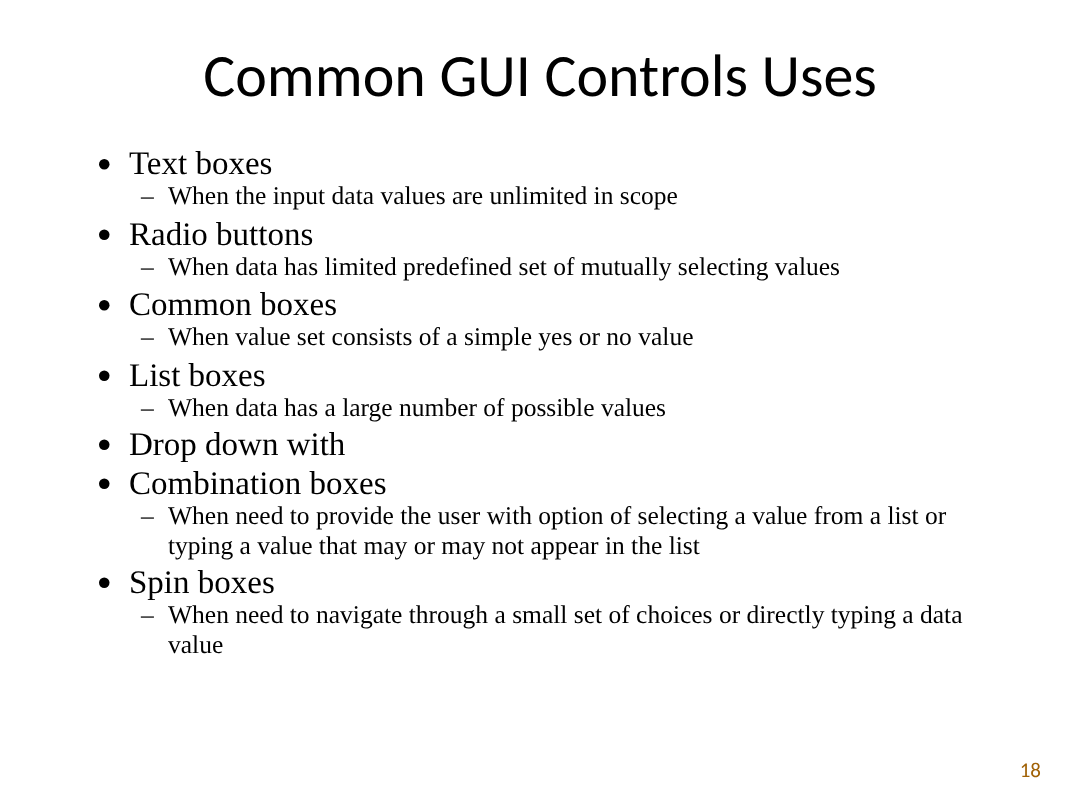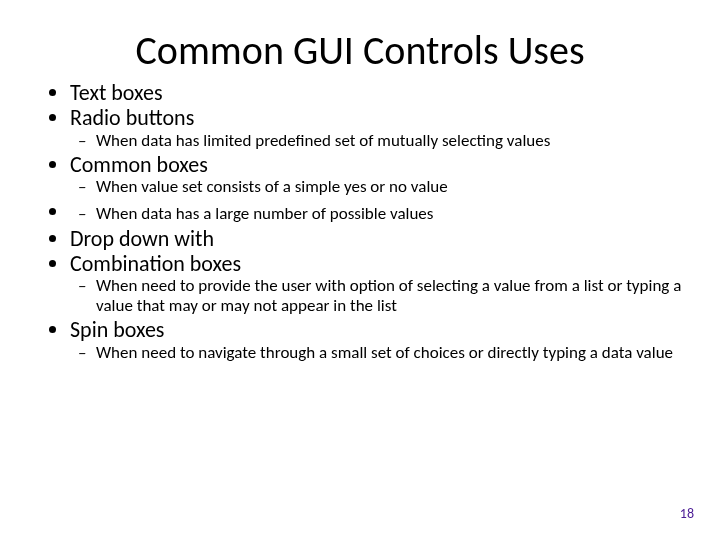--- a/index.html
+++ b/index.html
@@ -29,22 +29,23 @@
     letter-spacing: 0px;
   }
   .body {
     position: absolute;
     top: 80px;
     left: 42px;
     right: 26px;
   }
   ul.lvl1 {
     list-style: disc;
-    margin: 0;
+    margin: 16px;
     padding-left: 28px;
+    font-family: Liberation Serif, serif;
   }
   ul.lvl1 > li {
     font-size: 22px;
     line-height: 1.15;
     margin: 0;
     padding: 0;
   }
   ul.lvl2 {
     list-style: none;
     margin: 0 0 2px 0;
@@ -61,48 +62,52 @@
     content: "–";
     position: absolute;
     left: -18px;
     top: 0;
   }
   .pageno {
     position: absolute;
     right: 26px;
     bottom: 18px;
     font-size: 14px;
-    color: #4c1d95;
+    color: #a16207;
   }
 </style>
 </head>
 <body>
 
 <div class="slide">
 
   <div class="title">Common GUI Controls Uses</div>
 
   <div class="body">
     <ul class="lvl1">
       <li>
         <span>Text boxes</span>
+        <ul class="lvl2">
+            <li><span>When the input data values are unlimited in scope</span></li>
+          </ul>
       </li>
       <li>
         <span>Radio buttons</span>
         <ul class="lvl2">
             <li><span>When data has limited predefined set of mutually selecting values</span></li>
           </ul>
       </li>
       <li>
         <span>Common boxes</span>
         <ul class="lvl2">
             <li><span>When value set consists of a simple yes or no value</span></li>
           </ul>
       </li>
       <li>
+        <span>List boxes</span>
         <ul class="lvl2">
             <li><span>When data has a large number of possible values</span></li>
           </ul>
       </li>
       <li>
         <span>Drop down with</span>
       </li>
       <li>
         <span>Combination boxes</span>
         <ul class="lvl2">

